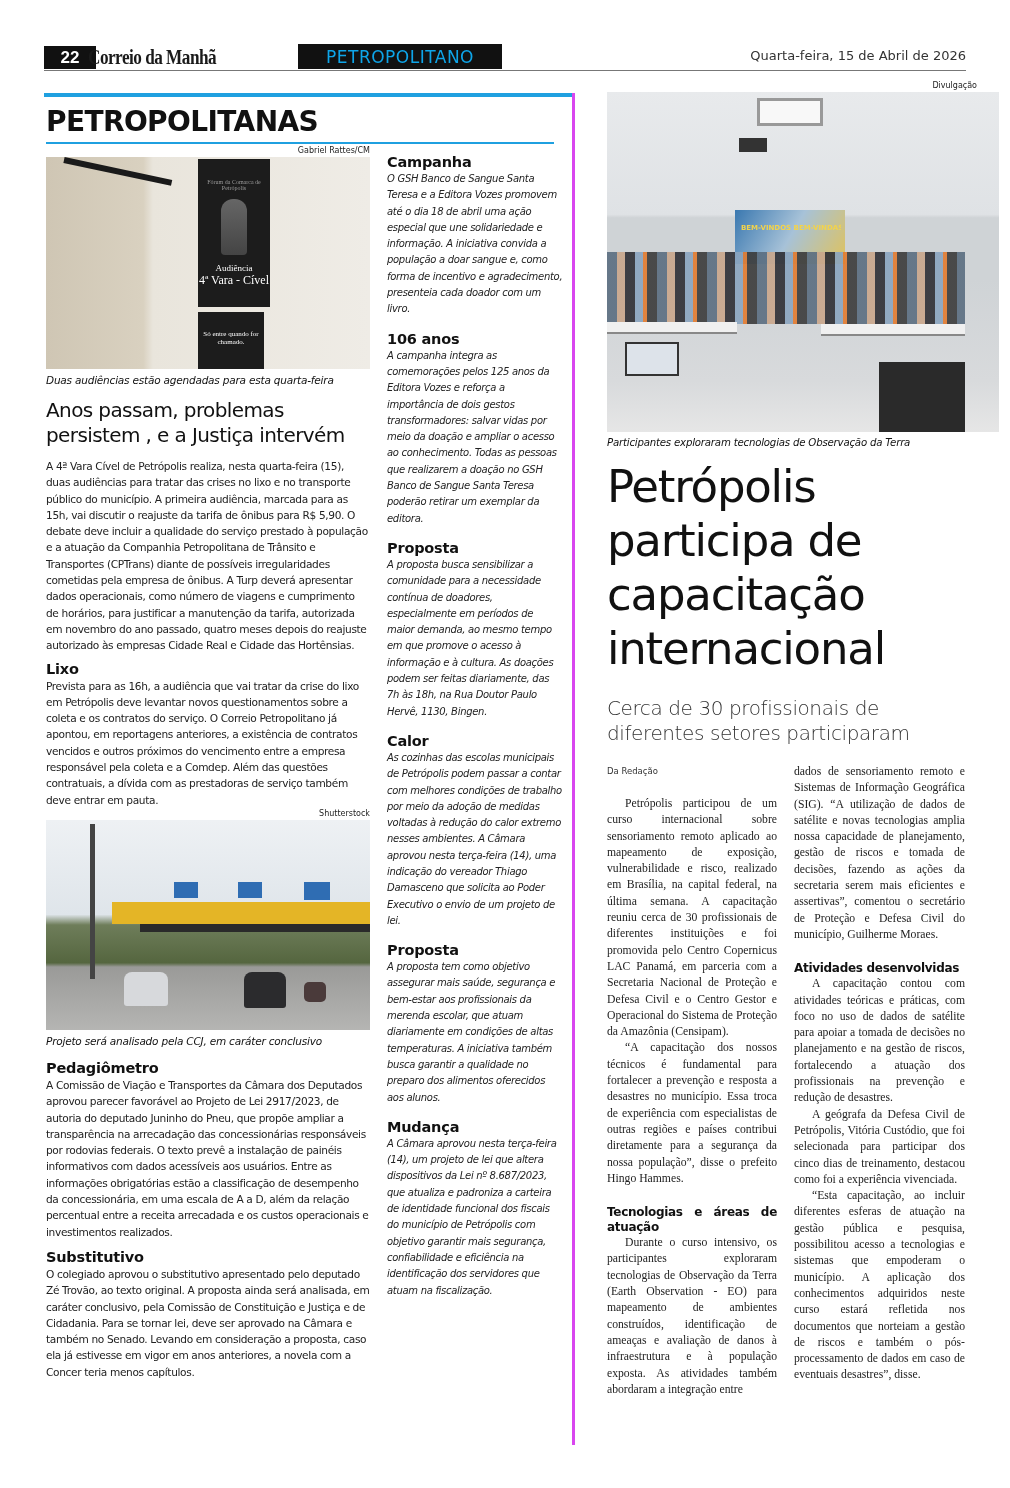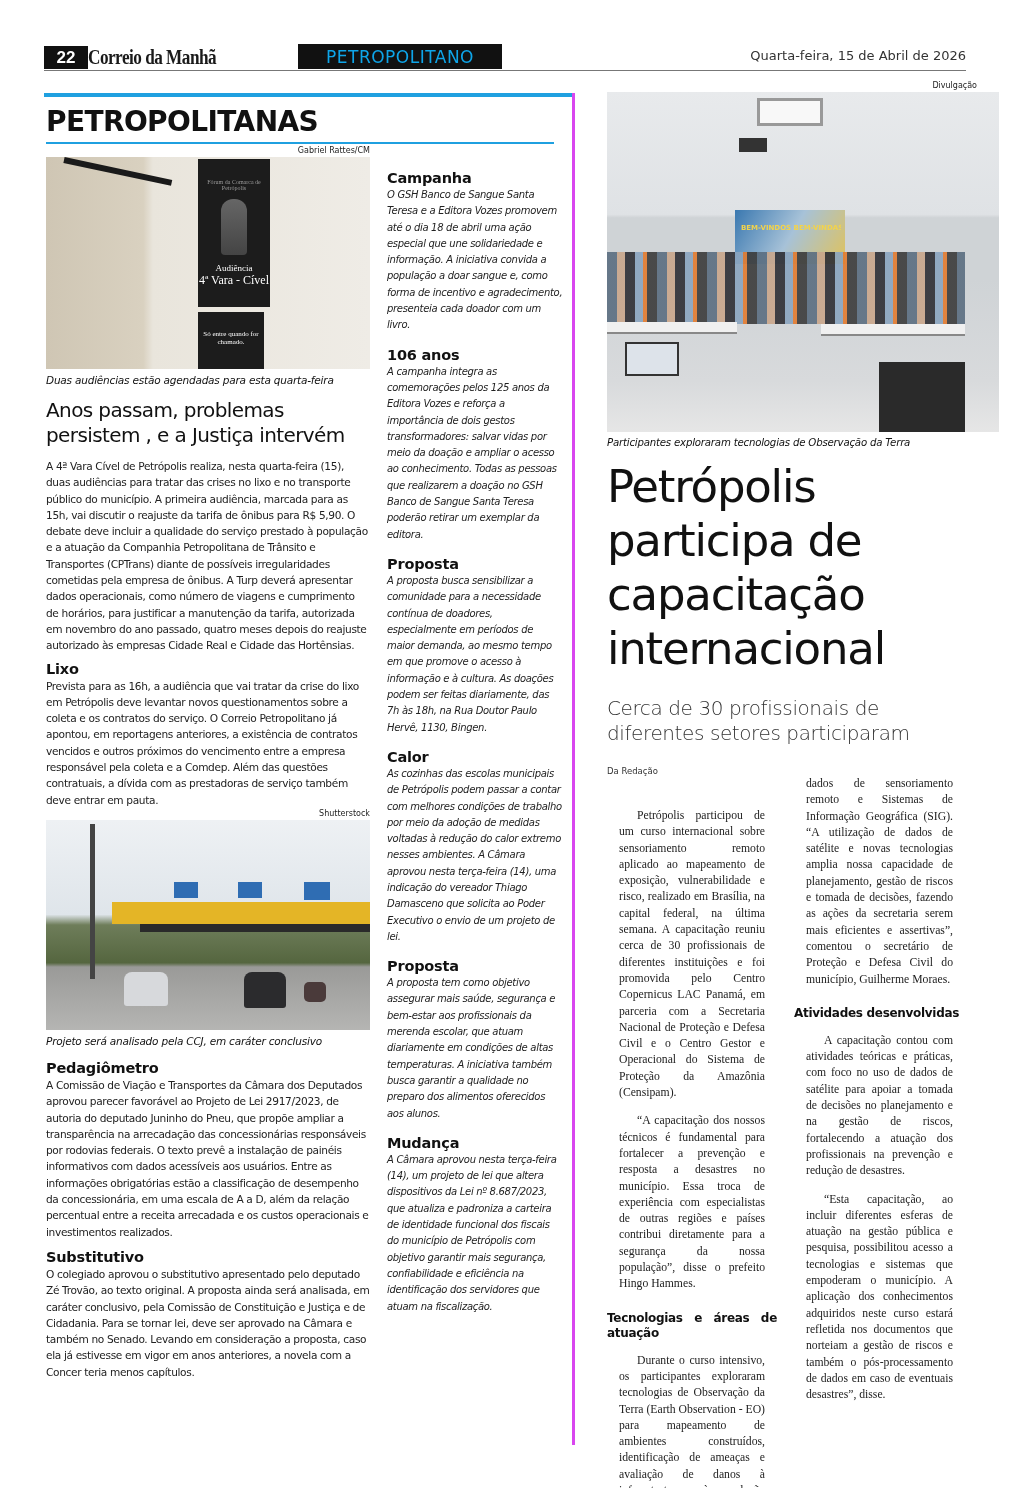--- a/index.html
+++ b/index.html
@@ -1,51 +1,51 @@
 <!DOCTYPE html>
 <html><head>
 <meta charset="utf-8">
 <style>
   html, body { margin: 0; padding: 0; background: #ffffff; }
   body { width: 1010px; height: 1488px; position: relative; overflow: hidden; color: #1a1a1a; font-family: "DejaVu Sans", sans-serif; }
 
   
   .masthead { position: absolute; left: 44px; top: 46px; width: 922px; height: 24px; border-bottom: 1px solid #777; }
-  .page-num { position: absolute; left: 0; top: 0; height: 23px; width: 44px; background: #111; color: #fff; font: bold 17px "Liberation Sans", sans-serif; line-height: 24px; text-align: center; }
+  .page-num { position: absolute; left: 0; top: 0; height: 23px; width: 52px; background: #111; color: #fff; font: bold 17px "Liberation Sans", sans-serif; line-height: 24px; text-align: center; }
   .paper-name { position: absolute; left: 44px; top: -1px; font: bold 20px "Liberation Serif", serif; letter-spacing: -0.6px; transform: scaleX(0.86); transform-origin: left; line-height: 24px; }
   .section-tab { position: absolute; left: 254px; top: -2px; height: 25px; width: 204px; background: #111; color: #0ea5e9; font: 17px "DejaVu Sans", sans-serif; letter-spacing: 0.5px; text-align: center; line-height: 26px; }
   .date { position: absolute; right: 0; top: 2px; font: 13px "DejaVu Sans", sans-serif; color: #333; }
 
   
   .left-block { position: absolute; left: 44px; top: 93px; width: 528px; height: 1352px; border-right: 3px solid #d946ef; }
   .top-rule { position: absolute; left: 0; top: 0; width: 528px; height: 4px; background: #1fa0e0; }
   .section-title { position: absolute; left: 2px; top: 12px; font: bold 28px "DejaVu Sans", sans-serif; letter-spacing: -0.6px; color: #111; }
   .title-rule { position: absolute; left: 2px; top: 49px; width: 508px; height: 2px; background: #1fa0e0; }
 
   .colA { position: absolute; left: 2px; top: 52px; width: 324px; }
-  .colB { position: absolute; left: 343px; top: 76px; width: 176px; }
+  .colB { position: absolute; left: 343px; top: 60px; width: 176px; }
 
   .credit { font: 8px "DejaVu Sans", sans-serif; color: #222; text-align: right; height: 12px; line-height: 12px; }
   .photo { position: relative; overflow: hidden; }
   .caption { font: italic 10.5px "DejaVu Sans", sans-serif; color: #111; margin-top: 5px; letter-spacing: -0.2px; }
   .headline-sm { font: 20px "DejaVu Sans", sans-serif; line-height: 25px; letter-spacing: -0.6px; margin-top: 12px; color: #111; }
   .sub { font: 14.5px "DejaVu Sans", sans-serif; font-weight: 600; margin-top: 10px; line-height: 18px; letter-spacing: -0.2px; color: #111; }
   .body-sans { font: 10.6px "DejaVu Sans", sans-serif; line-height: 16.3px; letter-spacing: -0.35px; color: #222; text-align: left; }
   .colB .sub { margin-top: 12px; }
   .colB .body-sans { font-size: 10px; letter-spacing: -0.3px; font-style: italic; }
 
   
   .right-block { position: absolute; left: 607px; top: 80px; width: 360px; }
   .hero-headline { font: 500 45px "DejaVu Sans", sans-serif; line-height: 54px; letter-spacing: -1.2px; color: #111; margin-top: 12px; }
   .deck { font: 300 20px "DejaVu Sans", sans-serif; line-height: 25px; color: #333; margin-top: 20px; letter-spacing: -0.4px; }
   .byline { font: 8.5px "DejaVu Sans", sans-serif; color: #333; position: absolute; left: 0; top: 688px; }
   .rcol1 { position: absolute; left: 0; top: 716px; width: 170px; }
   .rcol2 { position: absolute; left: 187px; top: 684px; width: 171px; }
   .body-serif { font: 11.7px "Liberation Serif", serif; line-height: 16.3px; color: #222; text-align: justify; hyphens: auto; }
-  .body-serif p { margin: 12px; text-indent: 18px; }
+  .body-serif p { margin: 0; text-indent: 18px; }
   .sub-serif { font: bold 12px "DejaVu Sans", sans-serif; line-height: 15px; color: #111; margin-top: 18px; letter-spacing: -0.3px; }
 </style>
 </head>
 <body>
 
 <div class="masthead">
   <div class="page-num">22</div>
   <div class="paper-name">Correio da Manhã</div>
   <div class="section-tab">PETROPOLITANO</div>
   <div class="date">Quarta-feira, 15 de Abril de 2026</div>
@@ -132,15 +132,16 @@
   <div class="rcol1 body-serif" style="top:796px;">
     <p>Petrópolis participou de um curso internacional sobre sensoriamento remoto aplicado ao mapeamento de exposição, vulnerabilidade e risco, realizado em Brasília, na capital federal, na última semana. A capacitação reuniu cerca de 30 profissionais de diferentes instituições e foi promovida pelo Centro Copernicus LAC Panamá, em parceria com a Secretaria Nacional de Proteção e Defesa Civil e o Centro Gestor e Operacional do Sistema de Proteção da Amazônia (Censipam).</p>
     <p>“A capacitação dos nossos técnicos é fundamental para fortalecer a prevenção e resposta a desastres no município. Essa troca de experiência com especialistas de outras regiões e países contribui diretamente para a segurança da nossa população”, disse o prefeito Hingo Hammes.</p>
     <div class="sub-serif">Tecnologias e áreas de atuação</div>
     <p>Durante o curso intensivo, os participantes exploraram tecnologias de Observação da Terra (Earth Observation - EO) para mapeamento de ambientes construídos, identificação de ameaças e avaliação de danos à infraestrutura e à população exposta. As atividades também abordaram a integração entre</p>
   </div>
   <div class="rcol2 body-serif" style="top:764px;">
     <p style="text-indent:0;">dados de sensoriamento remoto e Sistemas de Informação Geográfica (SIG). “A utilização de dados de satélite e novas tecnologias amplia nossa capacidade de planejamento, gestão de riscos e tomada de decisões, fazendo as ações da secretaria serem mais eficientes e assertivas”, comentou o secretário de Proteção e Defesa Civil do município, Guilherme Moraes.</p>
     <div class="sub-serif">Atividades desenvolvidas</div>
     <p>A capacitação contou com atividades teóricas e práticas, com foco no uso de dados de satélite para apoiar a tomada de decisões no planejamento e na gestão de riscos, fortalecendo a atuação dos profissionais na prevenção e redução de desastres.</p>
+    <p>A geógrafa da Defesa Civil de Petrópolis, Vitória Custódio, que foi selecionada para participar dos cinco dias de treinamento, destacou como foi a experiência vivenciada.</p>
     <p>“Esta capacitação, ao incluir diferentes esferas de atuação na gestão pública e pesquisa, possibilitou acesso a tecnologias e sistemas que empoderam o município. A aplicação dos conhecimentos adquiridos neste curso estará refletida nos documentos que norteiam a gestão de riscos e também o pós-processamento de dados em caso de eventuais desastres”, disse.</p>
   </div>
 </div>
 
 </body></html>

